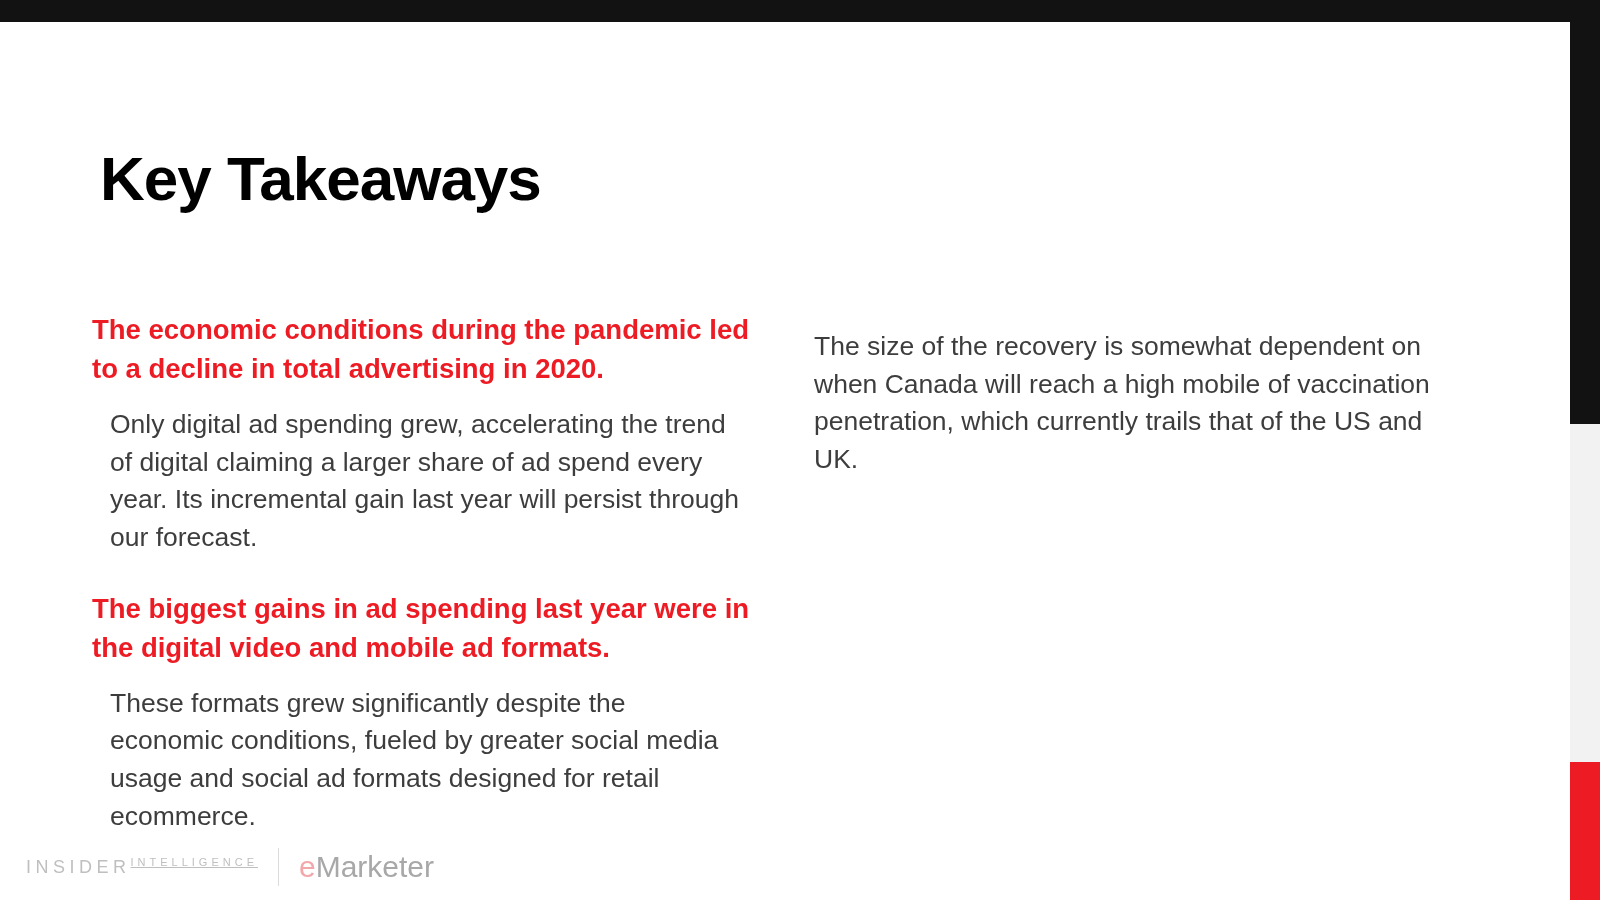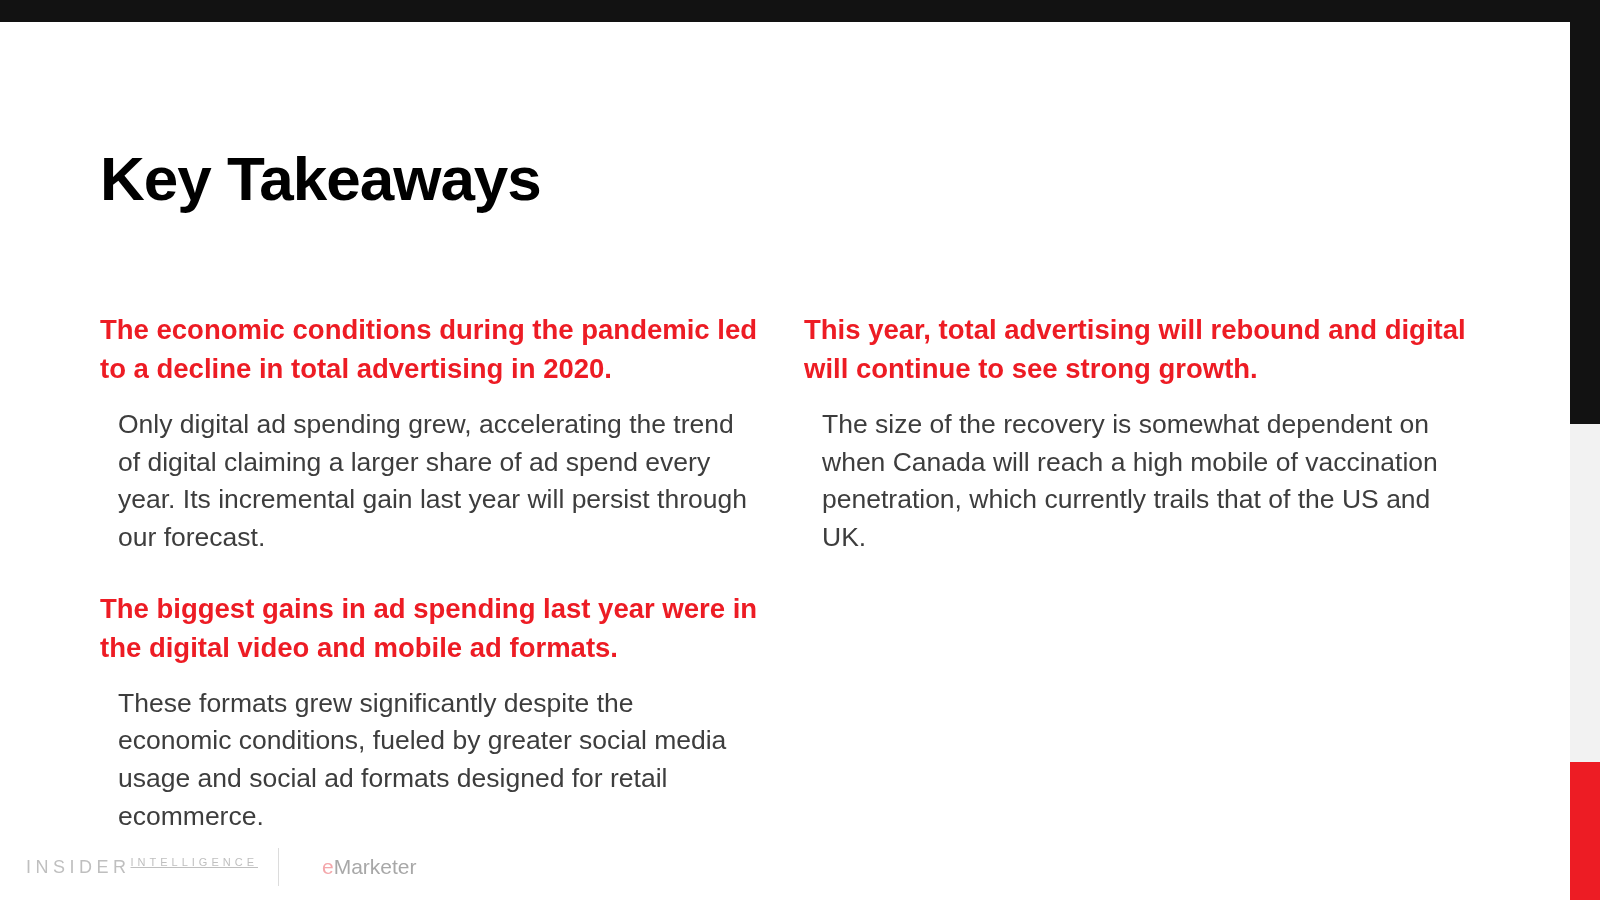--- a/index.html
+++ b/index.html
@@ -74,21 +74,21 @@
     top: 124px;
     font-size: 62px;
     font-weight: bold;
     color: #000000;
     letter-spacing: -1px;
     line-height: 1.05;
   }
 
   .columns {
     position: absolute;
-    left: 100px;
+    left: 92px;
     top: 288px;
     width: 1400px;
     display: flex;
     gap: 32px;
   }
   .col {
     width: 672px;
   }
 
   .block {
@@ -139,23 +139,22 @@
     color: #bfbfbf;
     text-decoration: underline;
   }
   .logo-divider {
     width: 1px;
     height: 38px;
     background: #dcdcdc;
     margin: 0 20px;
   }
   .logo-emarketer {
-    font-size: 21px;
+    font-size: 30px;
     color: #a8a8a8;
-    margin-left: 23px;
   }
   .logo-emarketer .e {
     color: #f4a7ab;
   }
 </style>
 </head>
 <body>
 
 <div class="top-bar"></div>
 
@@ -171,21 +170,20 @@
         <p class="block-body">Only digital ad spending grew, accelerating the trend of digital claiming a larger share of ad spend every year. Its incremental gain last year will persist through our forecast.</p>
       </div>
       <div class="block">
         <p class="block-heading">The biggest gains in ad spending last year were in the digital video and mobile ad formats.</p>
         <p class="block-body">These formats grew significantly despite the economic conditions, fueled by greater social media usage and social ad formats designed for retail ecommerce.</p>
       </div>
     </div>
 
     <div class="col">
       <div class="block">
-        <p class="block-heading">This year, total advertising will rebound and digital will continue to see strong growth.</p>
         <p class="block-body">The size of the recovery is somewhat dependent on when Canada will reach a high mobile of vaccination penetration, which currently trails that of the US and UK.</p>
       </div>
     </div>
 
   </div>
 
   <div class="footer">
     <div class="logo-insider">
       <span class="l1">INSIDER</span>
       <span class="l2">INTELLIGENCE</span>

